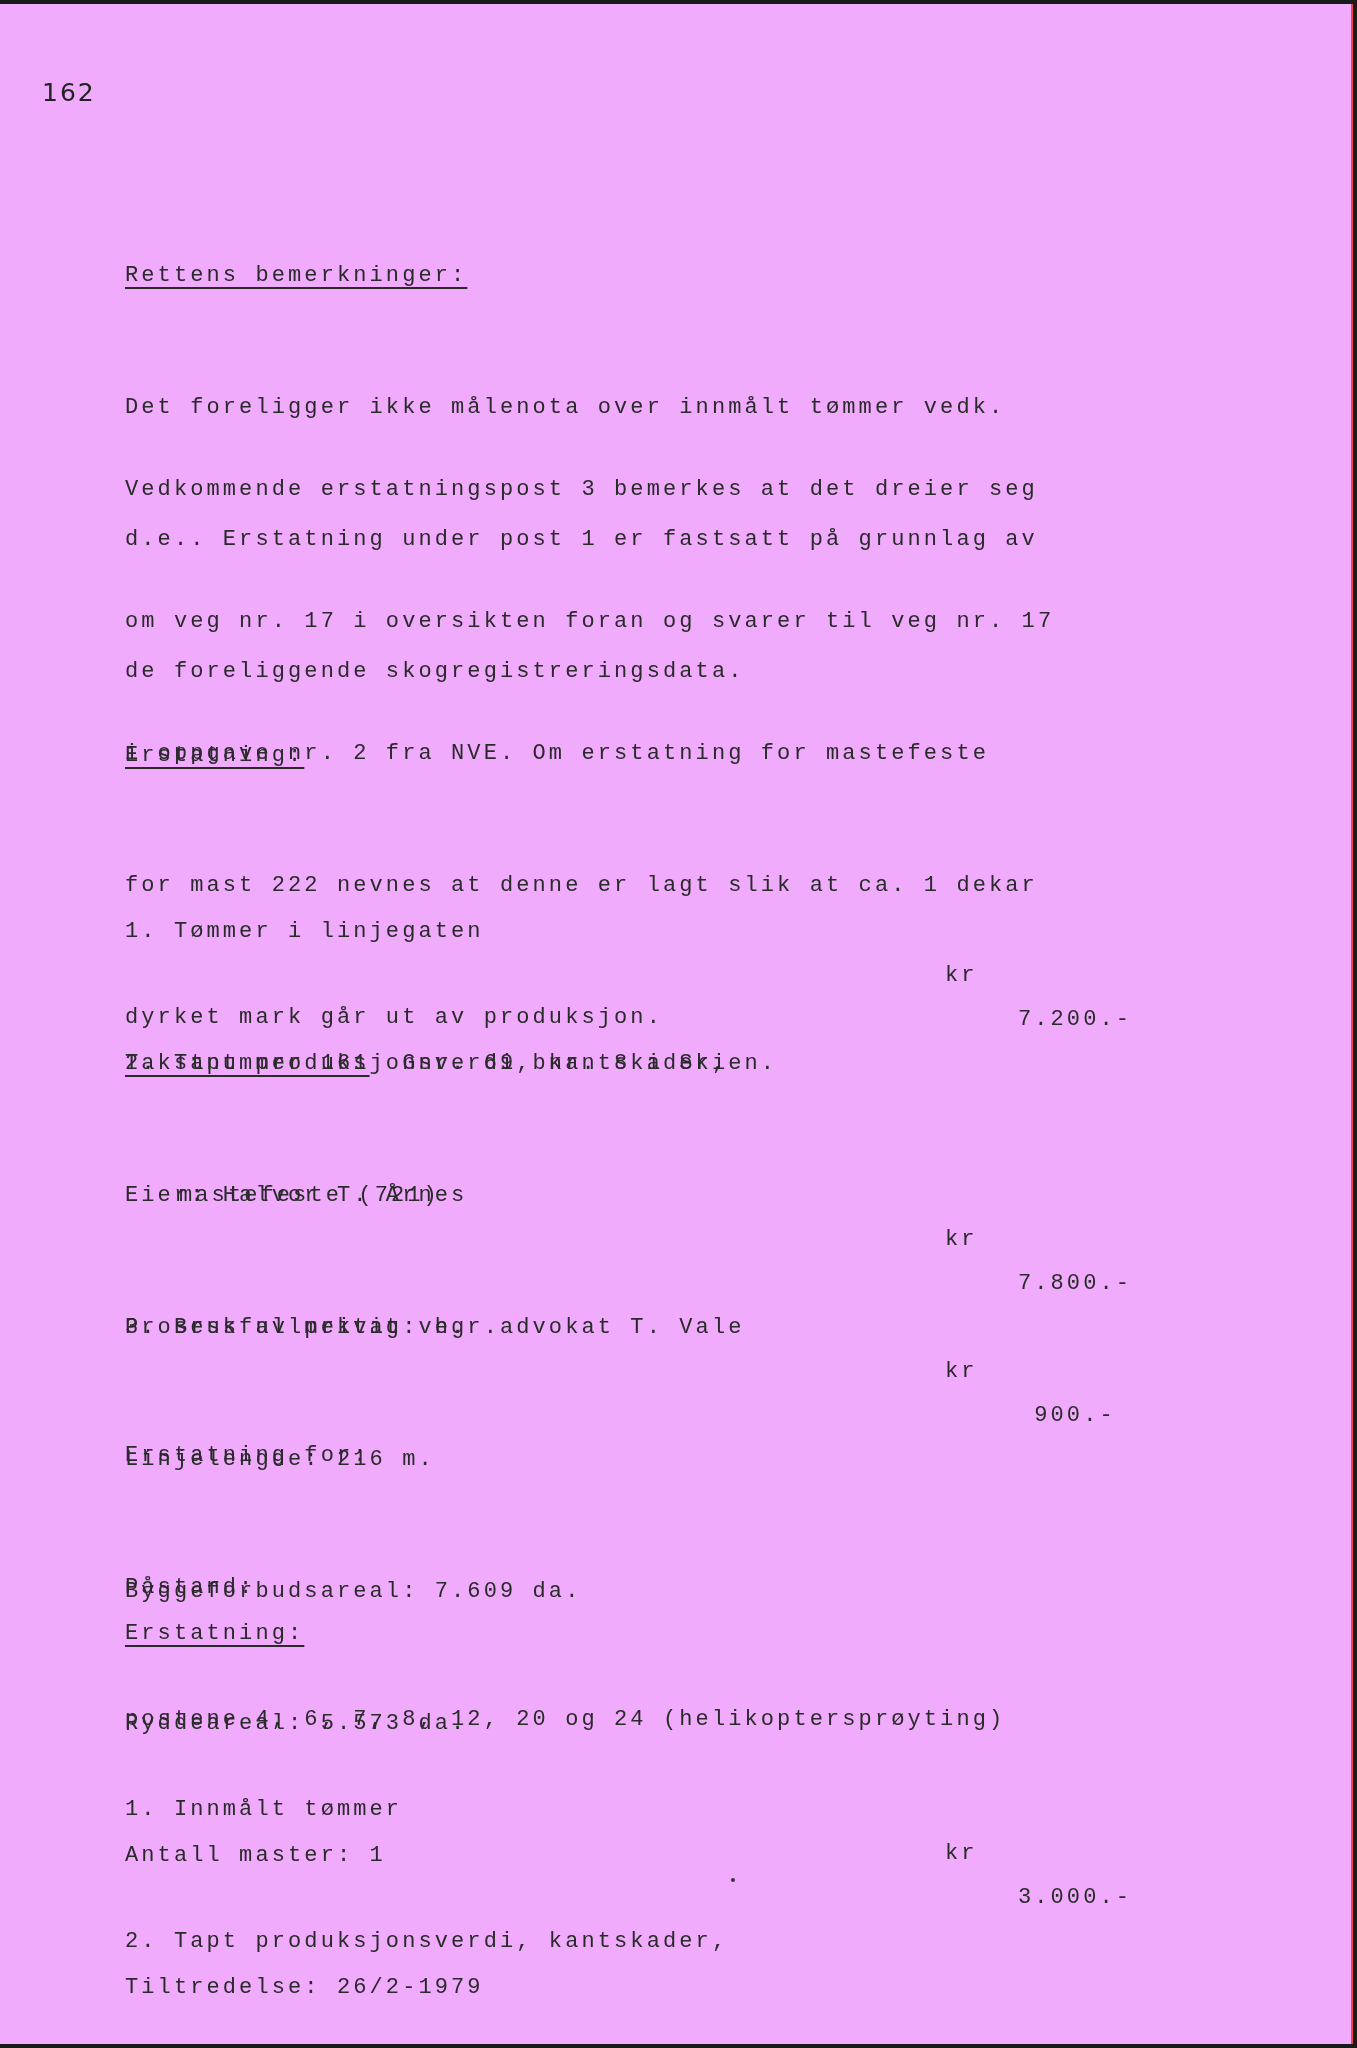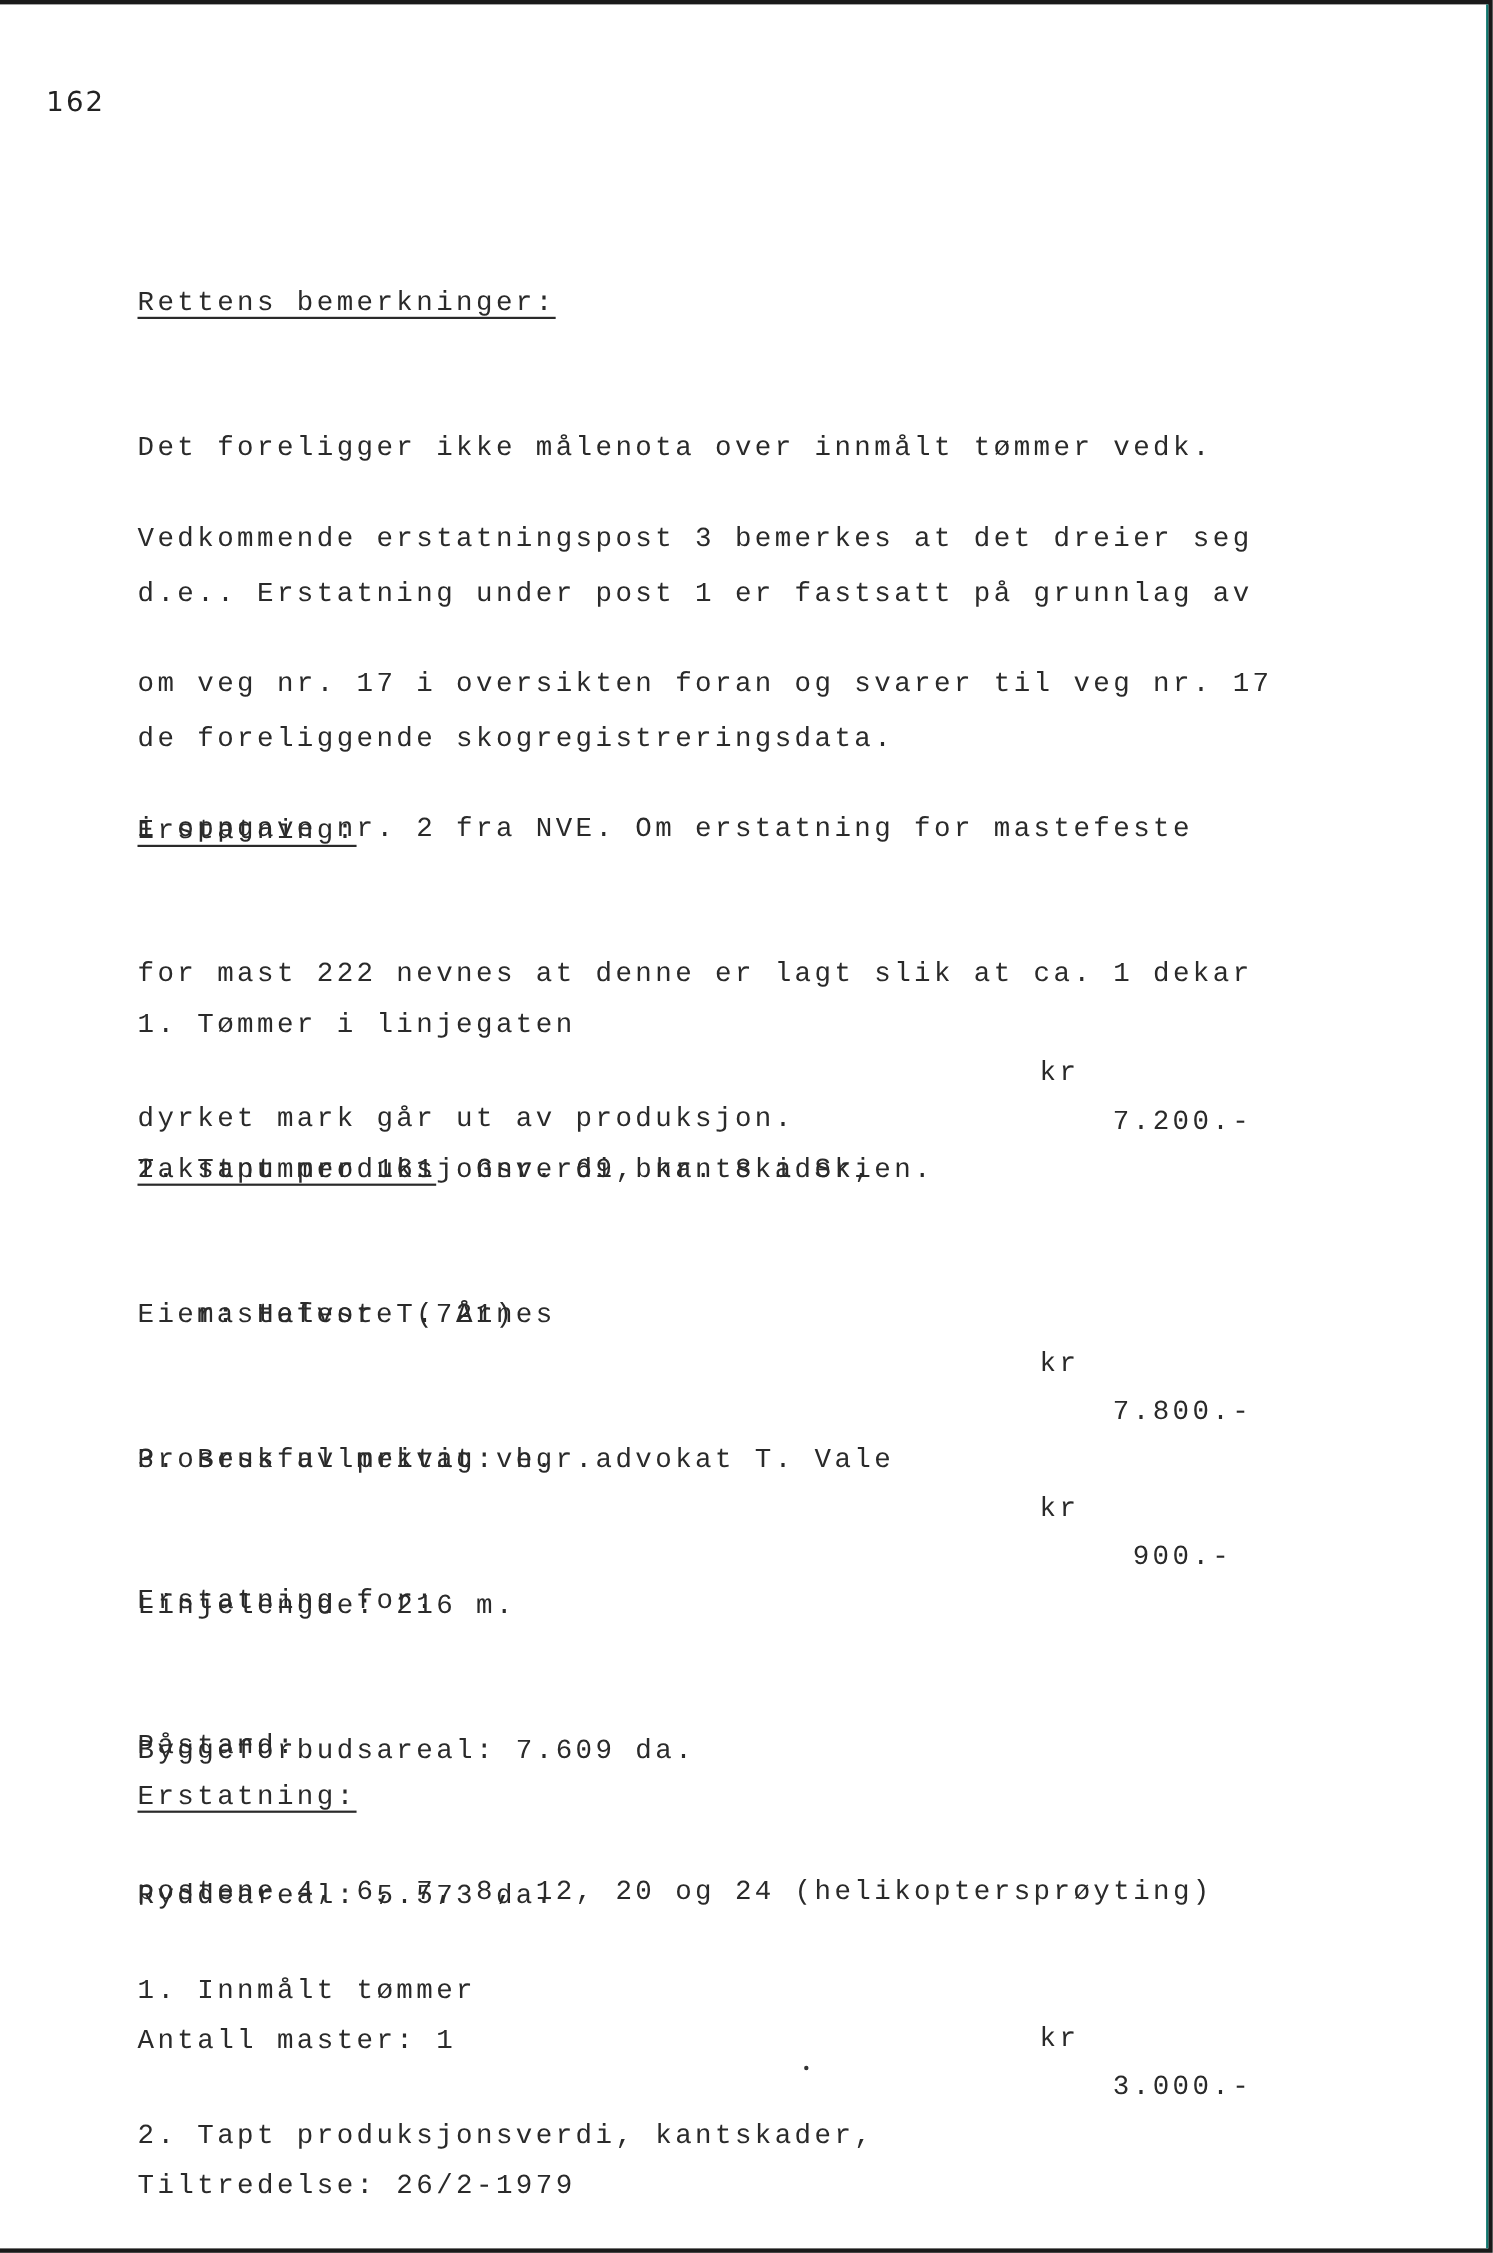--- a/index.html
+++ b/index.html
@@ -12,35 +12,35 @@
       background: #1a1a1a;
       position: relative;
       overflow: hidden;
     }
     .page {
       position: absolute;
       left: 0;
       top: 4px;
       width: 1351px;
       height: 2040px;
-      background: #ffffff;
-      border-right: 2px solid #0f766e;
+      background: #f0abfc;
+      border-right: 2px solid #ef4444;
     }
     .page-number {
       position: absolute;
       left: 42px;
       top: 74px;
       font-family: "DejaVu Sans", sans-serif;
       font-size: 25px;
       letter-spacing: 2px;
       color: #222;
     }
     .typed {
       font-family: "Liberation Mono", "DejaVu Sans Mono", monospace;
-      font-size: 25px;
+      font-size: 22px;
       color: #2a2a2a;
       letter-spacing: 3.1px;
       white-space: pre;
       position: absolute;
       left: 125px;
       line-height: 44px;
     }
     .u {
       text-decoration: underline;
       text-decoration-thickness: 2px;

